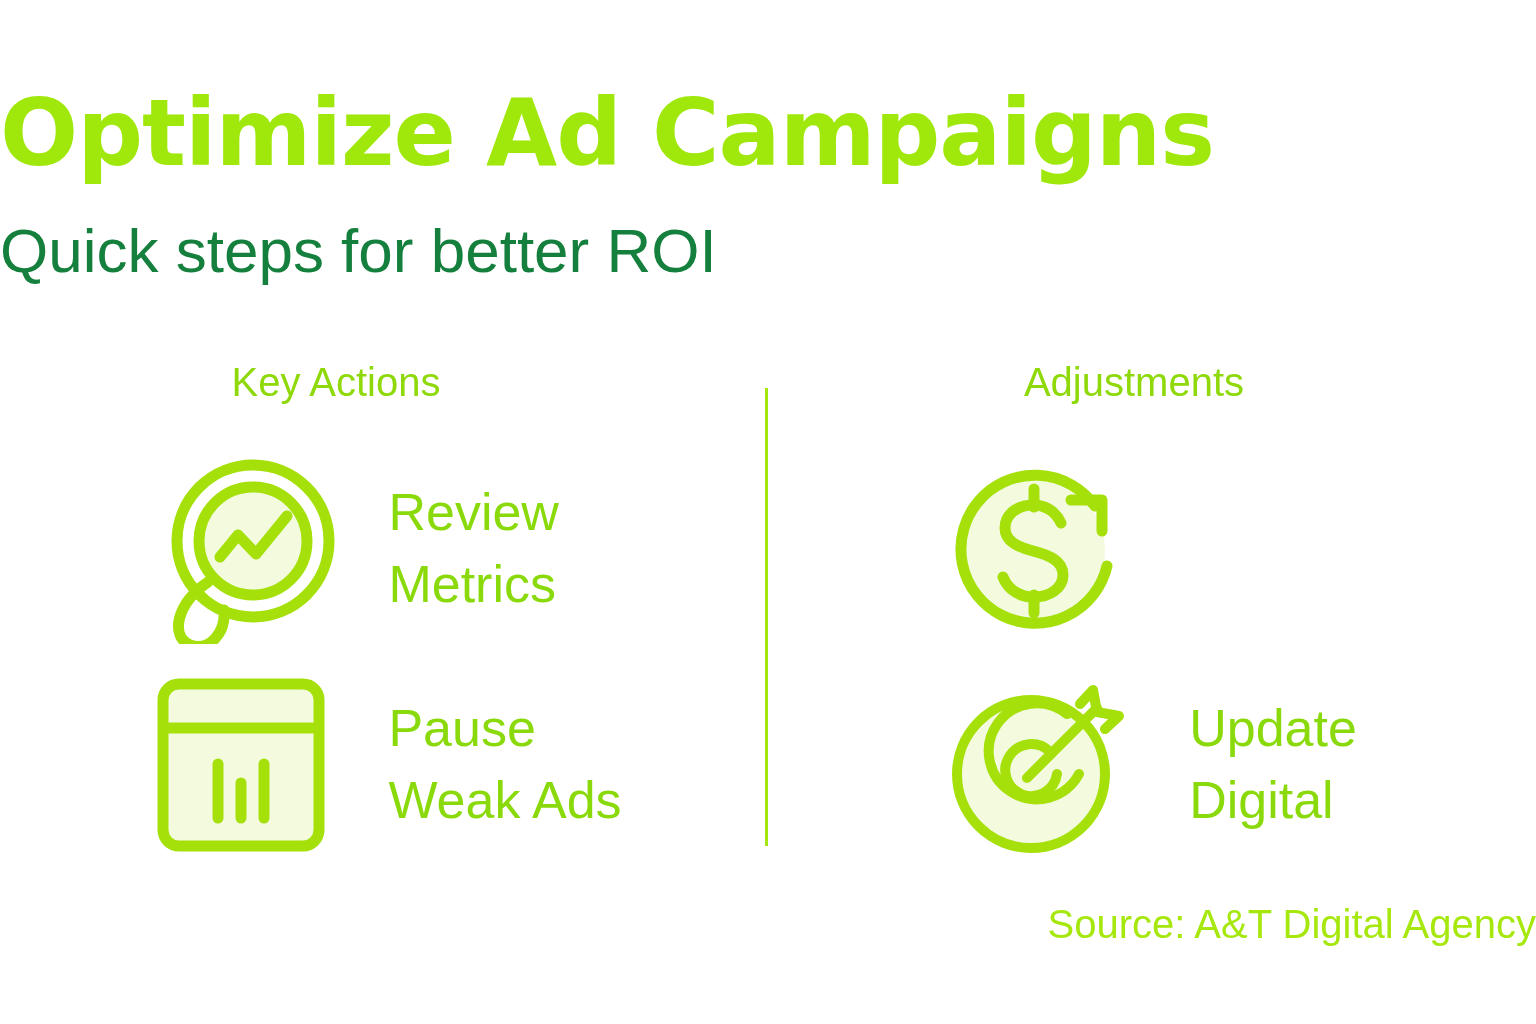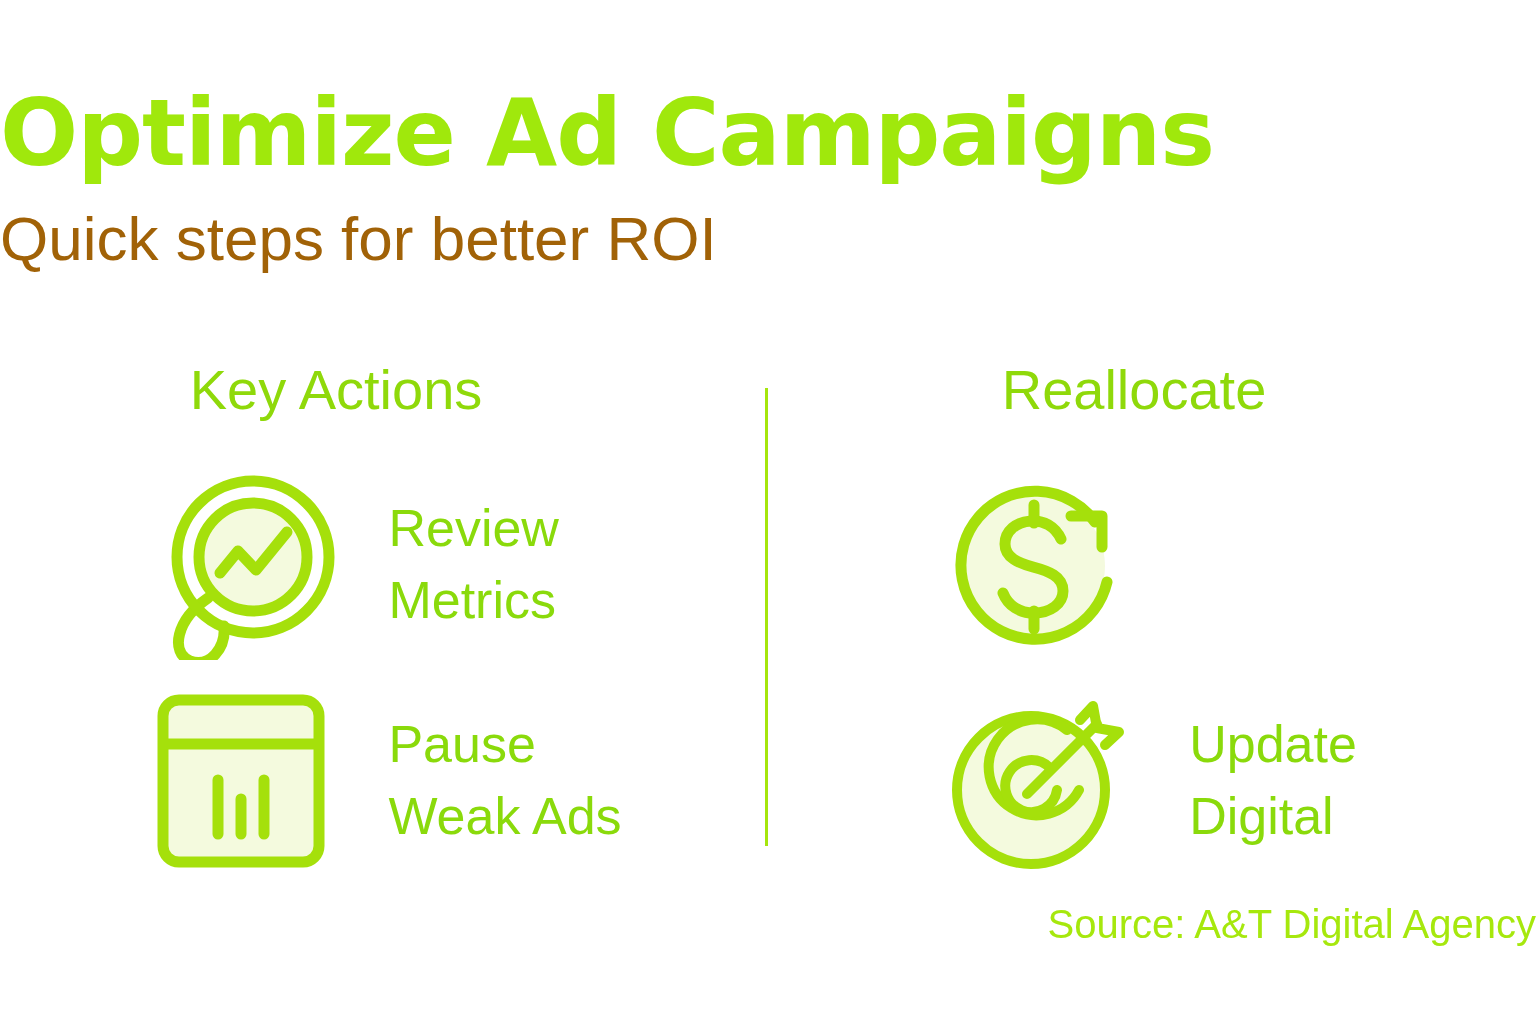--- a/index.html
+++ b/index.html
@@ -35,22 +35,22 @@
     letter-spacing: -1px;
     color: #a0e80c;
     margin: 0;
     white-space: nowrap;
   }
   .subtitle {
     font-family: "Liberation Sans", sans-serif;
     font-weight: 400;
     font-size: 62px;
     line-height: 1.0;
-    color: #a16207;
-    margin: 28px 0 0 0;
+    color: #15803d;
+    margin: 40px 0 0 0;
     white-space: nowrap;
   }
 
   
   .columns {
     position: absolute;
     top: 362px;
     left: 0;
     width: 1536px;
     height: 500px;
@@ -60,21 +60,21 @@
   }
   .col {
     width: 768px;
     display: flex;
     flex-direction: column;
     align-items: center;
   }
   .col-head {
     font-family: "Liberation Sans", sans-serif;
     font-weight: 400;
-    font-size: 56px;
+    font-size: 40px;
     line-height: 1.0;
     color: #8fd90a;
     margin: 0 0 52px 0;
     white-space: nowrap;
     text-align: center;
   }
   .col-left .col-head { transform: translateX(-48px); }
   .col-right .col-head { transform: translateX(-18px); }
 
   .rows {
@@ -176,21 +176,21 @@
             </svg>
           </span>
           <span class="row-label">Pause
 Weak Ads</span>
         </div>
 
       </div>
     </div>
 
     <div class="col col-right">
-      <div class="col-head">Reallocate</div>
+      <div class="col-head">Adjustments</div>
       <div class="rows">
 
         <div class="row">
           <span class="icon-wrap">
             <svg width="190" height="190" viewBox="0 0 190 190">
               <circle cx="88" cy="96" r="70" fill="#f4fade"></circle>
 
               <path d="M148 52 A74 74 0 1 0 160 112" fill="none" stroke="#a5e00b" stroke-width="11" stroke-linecap="round"></path>
 
               <path d="M124 46 L155 46 L155 77" fill="none" stroke="#a5e00b" stroke-width="11" stroke-linecap="round" stroke-linejoin="round"></path>

